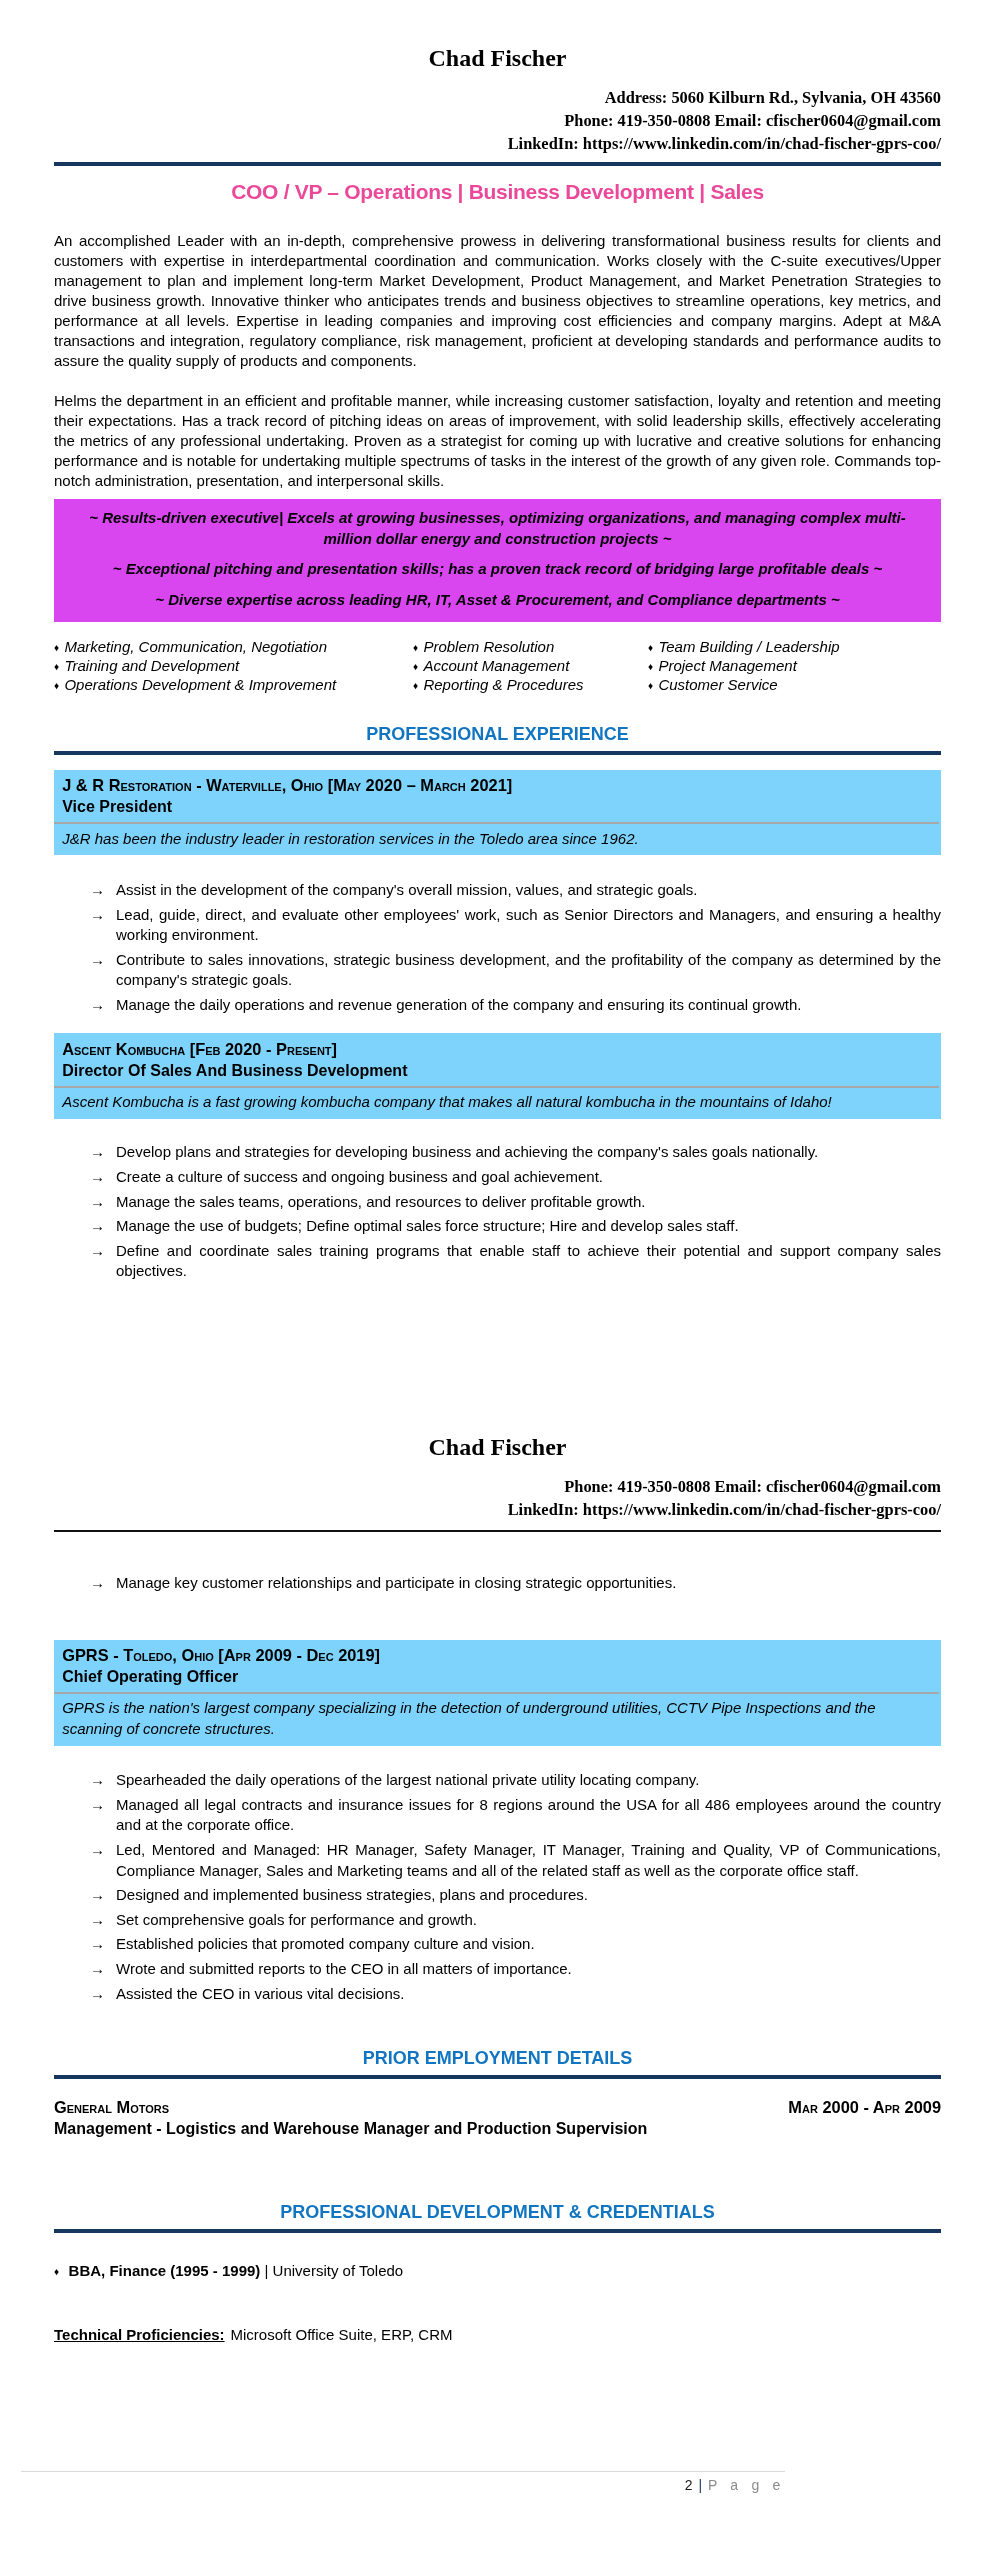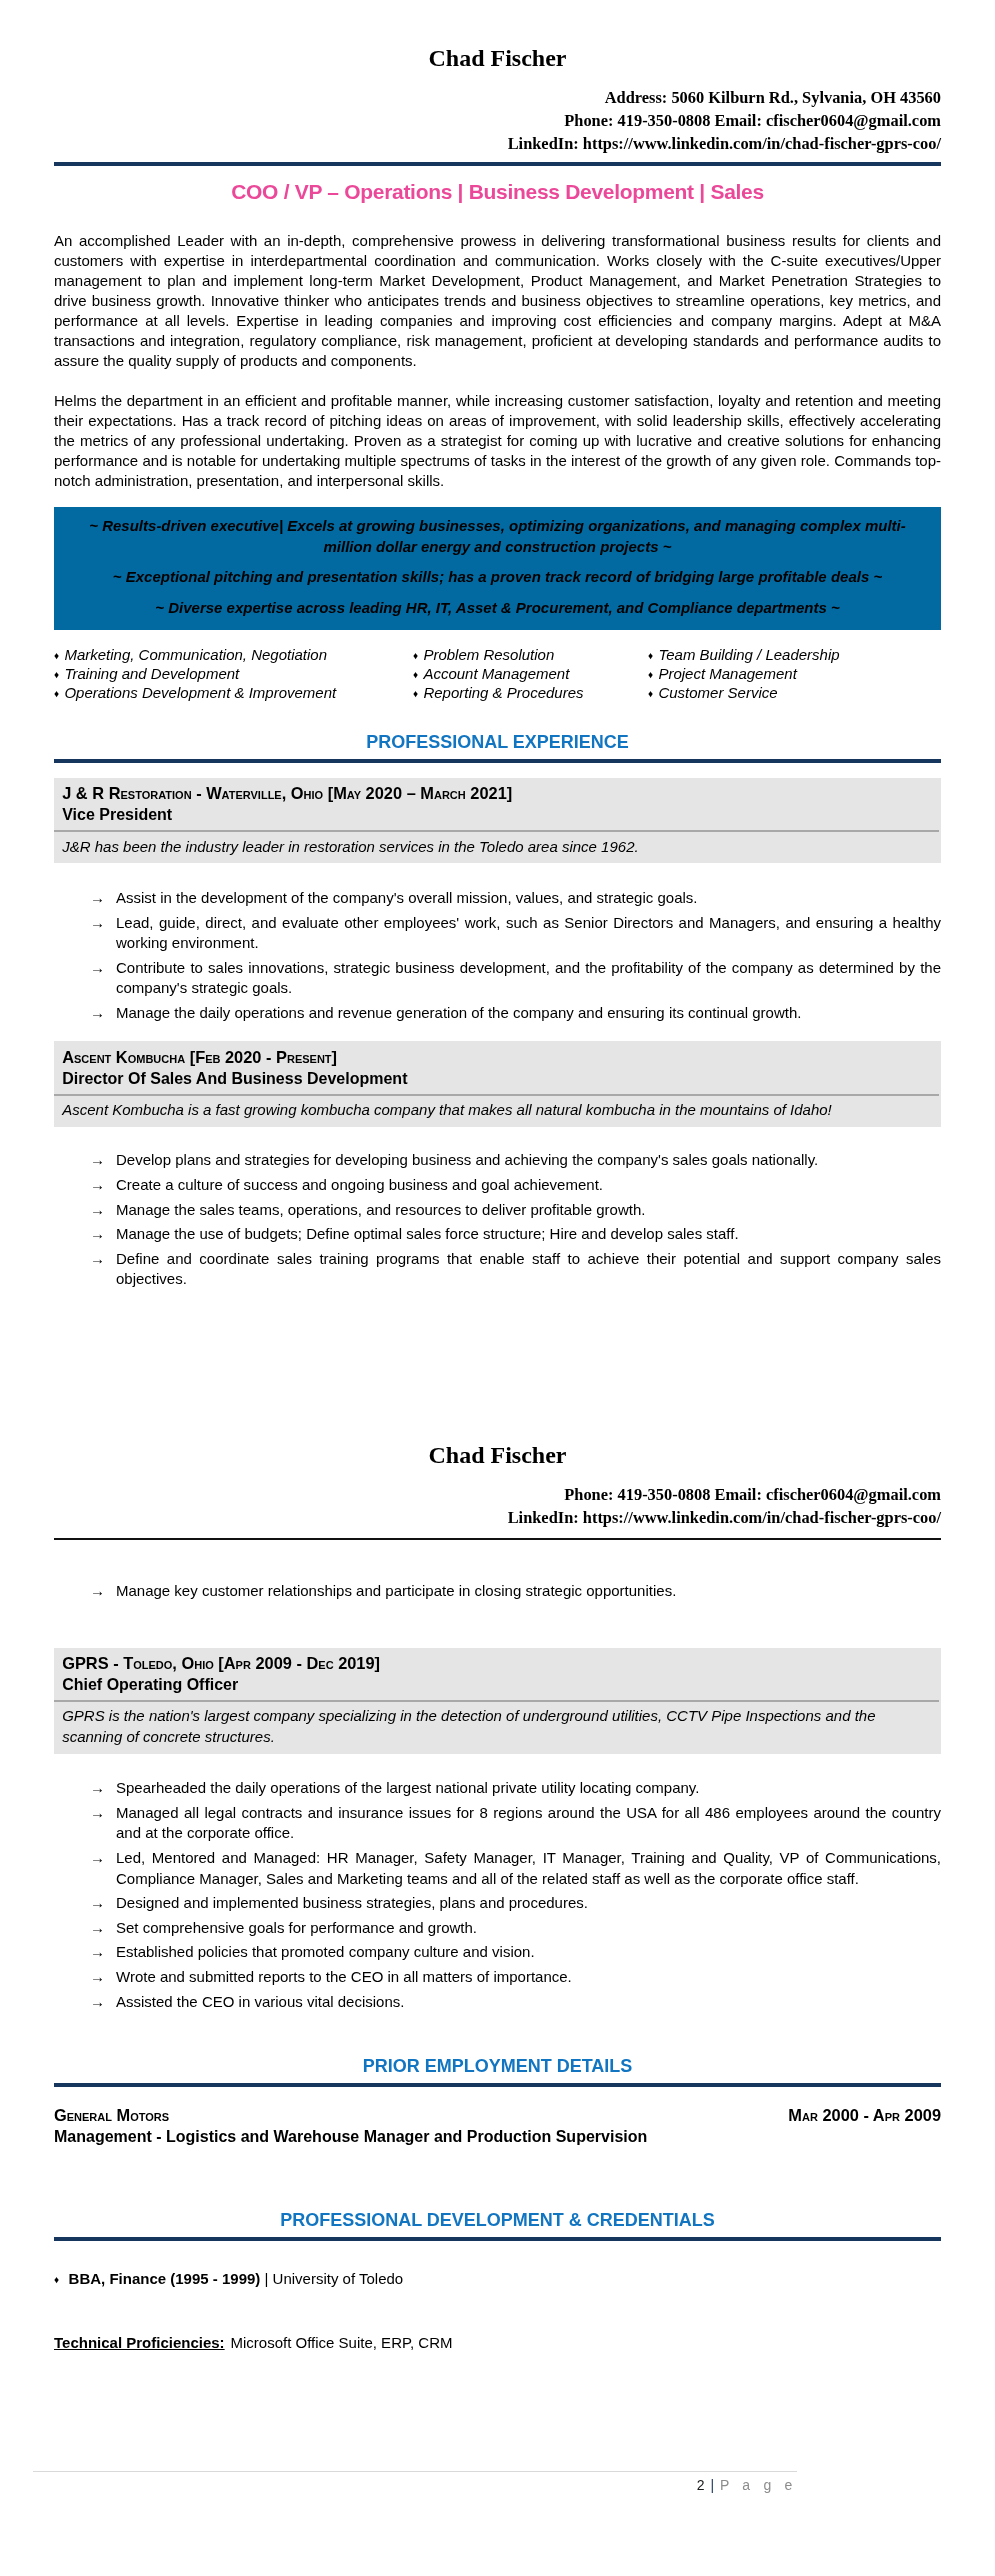--- a/index.html
+++ b/index.html
@@ -12,56 +12,56 @@
   .name { font-family:"Liberation Serif", serif; font-weight:bold; font-size:24px; line-height:39px; text-align:center; }
   .name-1 { margin-top:39px; }
   .name-2 { margin-top:146px; }
   .contact { font-family:"Liberation Serif", serif; font-weight:bold; font-size:16.4px; line-height:23px; text-align:right; margin-top:8.2px; }
   .contact div { margin:0; }
   .rule-navy { height:4.1px; background:#17365d; margin-top:7px; }
   .rule-thin { height:1.8px; background:#111111; margin-top:9.4px; }
   .doc-title { color:#ec4899; font-weight:bold; font-size:21px; line-height:24.6px; text-align:center; margin-top:14px; letter-spacing:-0.3px; }
   .para { font-size:15px; line-height:20px; text-align:justify; margin-top:20px; }
   .para.first { margin-top:26px; }
-  .hl-box { background:#0369a1; margin-top:16px; padding:9.4px 28px 11.7px; }
+  .hl-box { background:#d946ef; margin-top:8px; padding:9.4px 28px 11.7px; }
   .hl { font-style:italic; font-weight:bold; font-size:15px; line-height:20.5px; text-align:center; }
   .hl + .hl { margin-top:10px; }
   .skills { display:flex; margin-top:16.4px; font-style:italic; font-size:15px; line-height:18px; }
   .skills .col-1 { width:359px; flex:none; }
   .skills .col-2 { width:235px; flex:none; }
   .skills .col-3 { flex:1; }
   .skill-item { white-space:nowrap; }
   .dia { font-style:normal; font-size:10px; vertical-align:1.2px; margin-right:5.3px; }
   .sec-heading { color:#1175c2; font-weight:bold; font-size:18px; line-height:21px; text-align:center; }
   .mt-profexp { margin-top:29px; }
   .mt-prior { margin-top:44px; }
   .mt-profdev { margin-top:63px; }
   .sec-heading + .rule-navy { margin-top:5.9px; }
-  .job-box { background:#e5e5e5; margin-top:15px; }
+  .job-box { background:#7dd3fc; margin-top:15px; }
   .job-box.mt-lg { margin-top:18px; }
   .job-box.mt-xl { margin-top:46px; }
   .job-head { padding:4.7px 8.2px 4.7px; }
   .job-company { font-weight:bold; font-size:16.4px; line-height:22px; font-variant:small-caps; }
   .job-title { font-weight:bold; font-size:16px; line-height:21px; }
   .job-sep { height:2.3px; background:#a8a8a8; margin-right:1.8px; }
   .job-blurb { font-style:italic; font-size:15px; line-height:20.5px; padding:4.1px 8.2px 6.4px; }
   .bullets { margin-top:24.6px; }
   .bullets.tight { margin-top:23.4px; }
   .bullet { display:flex; margin:0 0 4.1px 36px; }
   .bullet .arw { flex:none; width:26px; font-size:15px; line-height:20.5px; }
   .bullet .btxt { flex:1; font-size:15px; line-height:20.5px; text-align:justify; }
   .orphan { margin-top:41px; }
   .gm-row { display:flex; justify-content:space-between; margin-top:17.6px; }
   .gm-company, .gm-dates { font-weight:bold; font-size:16.4px; line-height:20px; font-variant:small-caps; }
   .gm-role { font-weight:bold; font-size:16px; line-height:20px; margin-top:2.9px; }
   .cred-line { margin-top:28px; font-size:15px; line-height:19px; }
   .cred-bold { font-weight:bold; }
   .tech-line { margin-top:44px; font-size:15px; line-height:19px; }
   .tech-label { font-weight:bold; text-decoration:underline; margin-right:5.9px; }
-  .footer { position:absolute; top:2471px; left:33px; width:764px; }
+  .footer { position:absolute; top:2471px; left:21px; width:764px; }
   .footer-rule { height:1.2px; background:#d9d9d9; }
   .footer-text { text-align:right; margin-top:4.7px; font-size:14px; line-height:16.4px; }
   .pg-num { color:#1a1a1a; }
   .pg-div { color:#17365d; margin:0 5.9px; }
   .pg-label { color:#8c8c8c; letter-spacing:4.7px; }
 </style>
 </head>
 <body>
 
 <div class="page">

